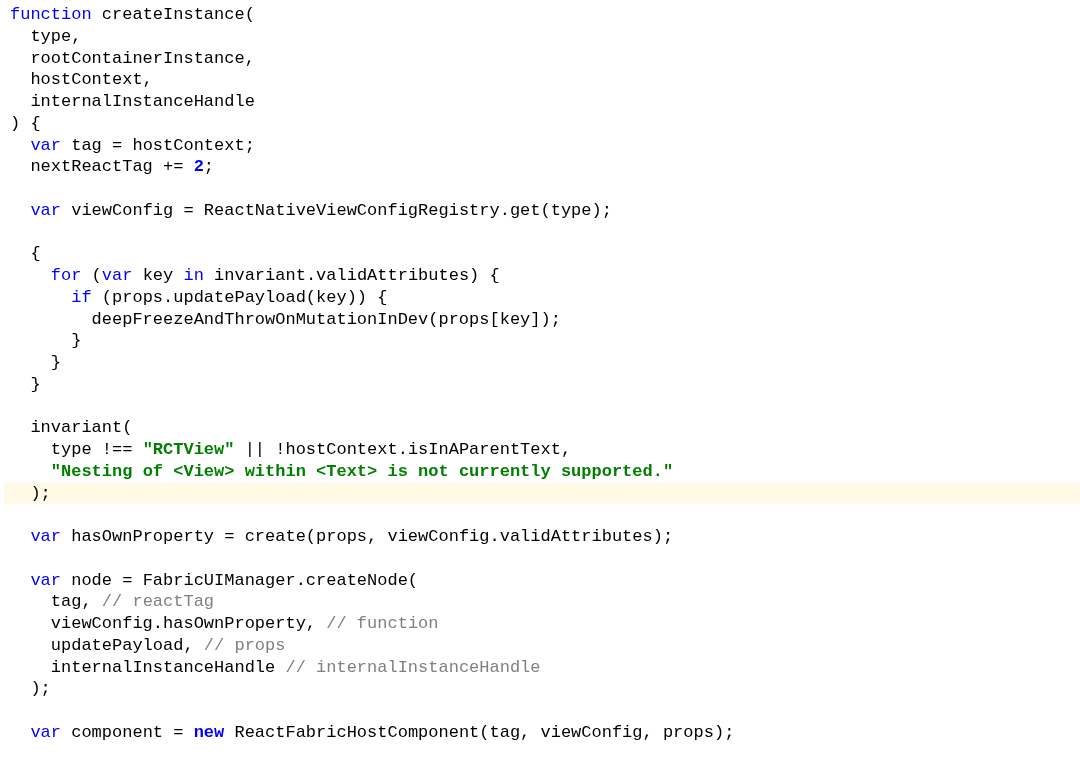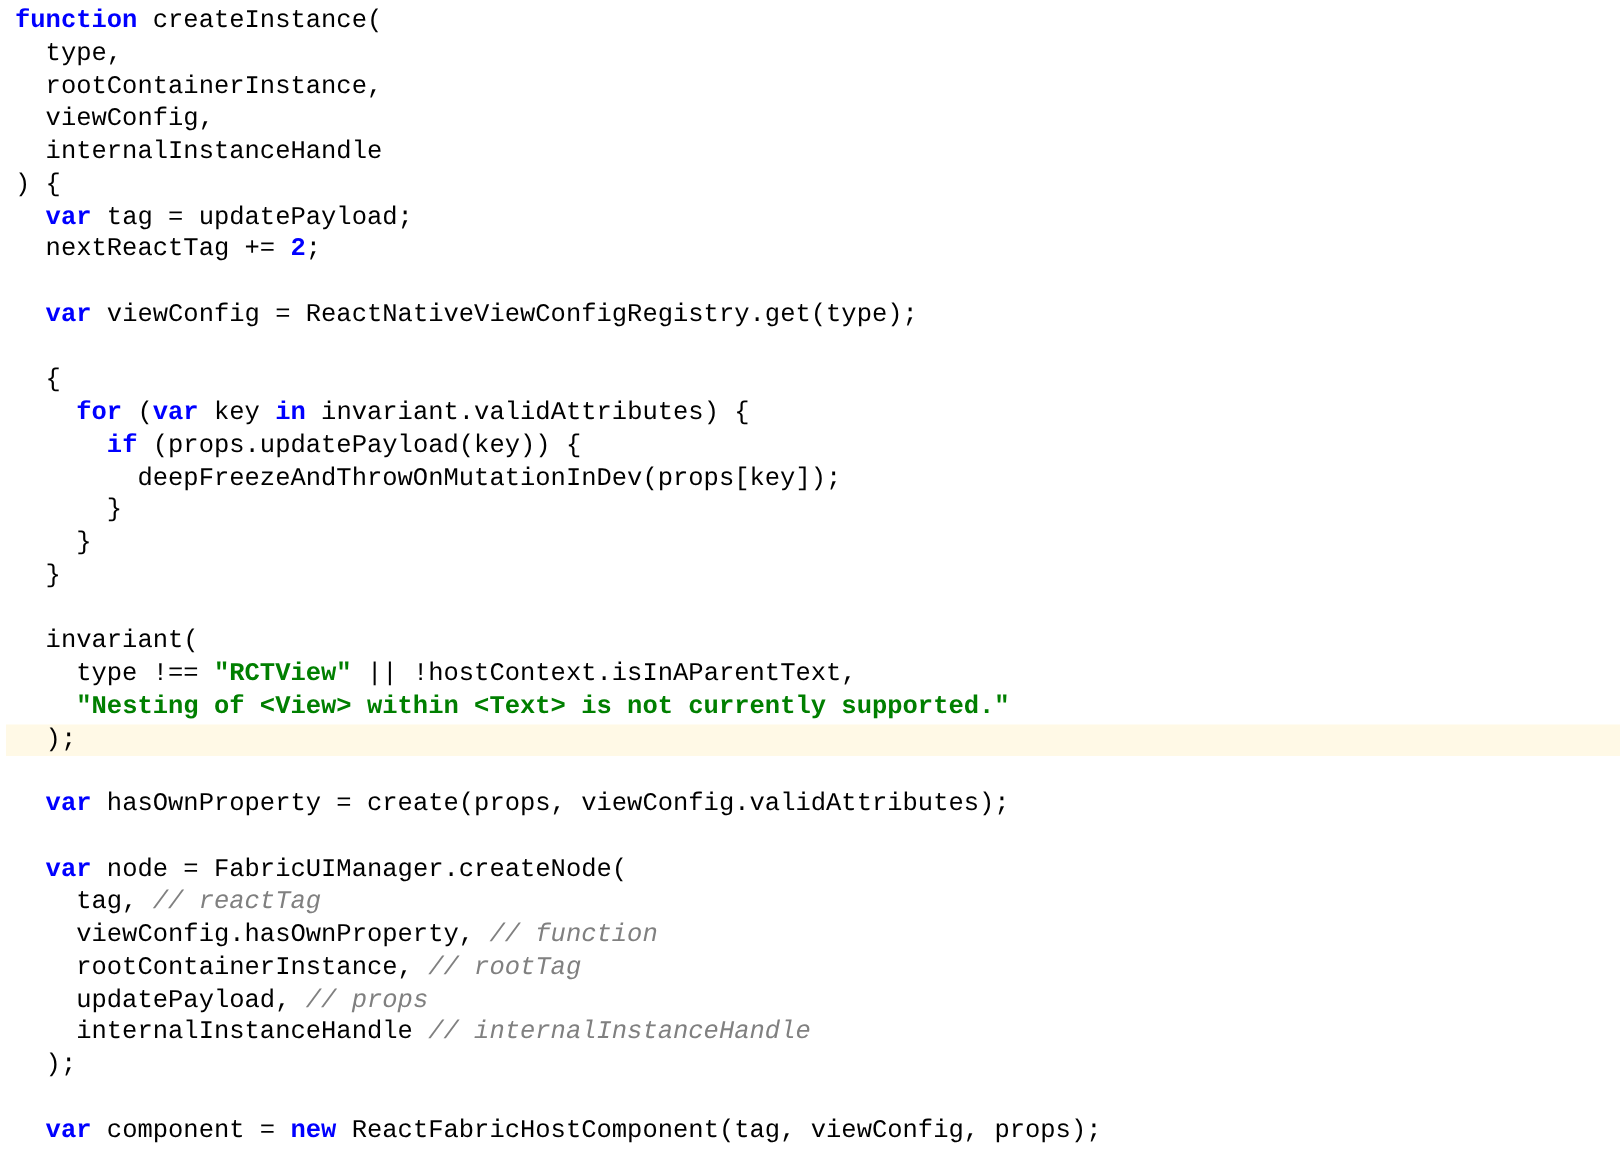--- a/index.html
+++ b/index.html
@@ -20,36 +20,36 @@
       white-space: pre;
       width: 100%;
     }
     .line {
       display: block;
       padding-left: 6px;
     }
     .line.highlighted {
       background: #fff9e6;
     }
-    .kw { color: #0000ff; font-weight: bold; }
+    .kw { color: #0000ff; font-weight: normal; }
     .num { color: #0000ff; font-weight: bold; }
     .str { color: #007f00; font-weight: bold; }
-    .cmt { color: #808080; font-style: italic; }
+    .cmt { color: #808080; }
     .new { color: #0000ff; font-weight: bold; }
   </style>
 </head>
 <body>
 
 <div class="code-container" id="code-root"><span class="line"><span class="kw">function</span><span> createInstance(</span>
 </span><span class="line"><span>  type,</span>
 </span><span class="line"><span>  rootContainerInstance,</span>
-</span><span class="line"><span>  viewConfig,</span>
+</span><span class="line"><span>  hostContext,</span>
 </span><span class="line"><span>  internalInstanceHandle</span>
 </span><span class="line"><span>) {</span>
-</span><span class="line"><span>  </span><span class="kw">var</span><span> tag = updatePayload;</span>
+</span><span class="line"><span>  </span><span class="kw">var</span><span> tag = hostContext;</span>
 </span><span class="line"><span>  nextReactTag += </span><span class="num">2</span><span>;</span>
 </span><span class="line"><span></span>
 </span><span class="line"><span>  </span><span class="kw">var</span><span> viewConfig = ReactNativeViewConfigRegistry.get(type);</span>
 </span><span class="line"><span></span>
 </span><span class="line"><span>  {</span>
 </span><span class="line"><span>    </span><span class="kw">for</span><span> (</span><span class="kw">var</span><span> key </span><span class="kw">in</span><span> invariant.validAttributes) {</span>
 </span><span class="line"><span>      </span><span class="kw">if</span><span> (props.updatePayload(key)) {</span>
 </span><span class="line"><span>        deepFreezeAndThrowOnMutationInDev(props[key]);</span>
 </span><span class="line"><span>      }</span>
 </span><span class="line"><span>    }</span>
@@ -58,19 +58,18 @@
 </span><span class="line"><span>  invariant(</span>
 </span><span class="line"><span>    type !== </span><span class="str">"RCTView"</span><span> || !hostContext.isInAParentText,</span>
 </span><span class="line"><span>    </span><span class="str">"Nesting of &lt;View&gt; within &lt;Text&gt; is not currently supported."</span>
 </span><span class="line highlighted"><span>  );</span>
 </span><span class="line"><span></span>
 </span><span class="line"><span>  </span><span class="kw">var</span><span> hasOwnProperty = create(props, viewConfig.validAttributes);</span>
 </span><span class="line"><span></span>
 </span><span class="line"><span>  </span><span class="kw">var</span><span> node = FabricUIManager.createNode(</span>
 </span><span class="line"><span>    tag, </span><span class="cmt">// reactTag</span>
 </span><span class="line"><span>    viewConfig.hasOwnProperty, </span><span class="cmt">// function</span>
-</span><span class="line"><span>    rootContainerInstance, </span><span class="cmt">// rootTag</span>
 </span><span class="line"><span>    updatePayload, </span><span class="cmt">// props</span>
 </span><span class="line"><span>    internalInstanceHandle </span><span class="cmt">// internalInstanceHandle</span>
 </span><span class="line"><span>  );</span>
 </span><span class="line"><span></span>
 </span><span class="line"><span>  </span><span class="kw">var</span><span> component = </span><span class="new">new</span><span> ReactFabricHostComponent(tag, viewConfig, props);</span>
 </span></div>
 
 </body></html>

